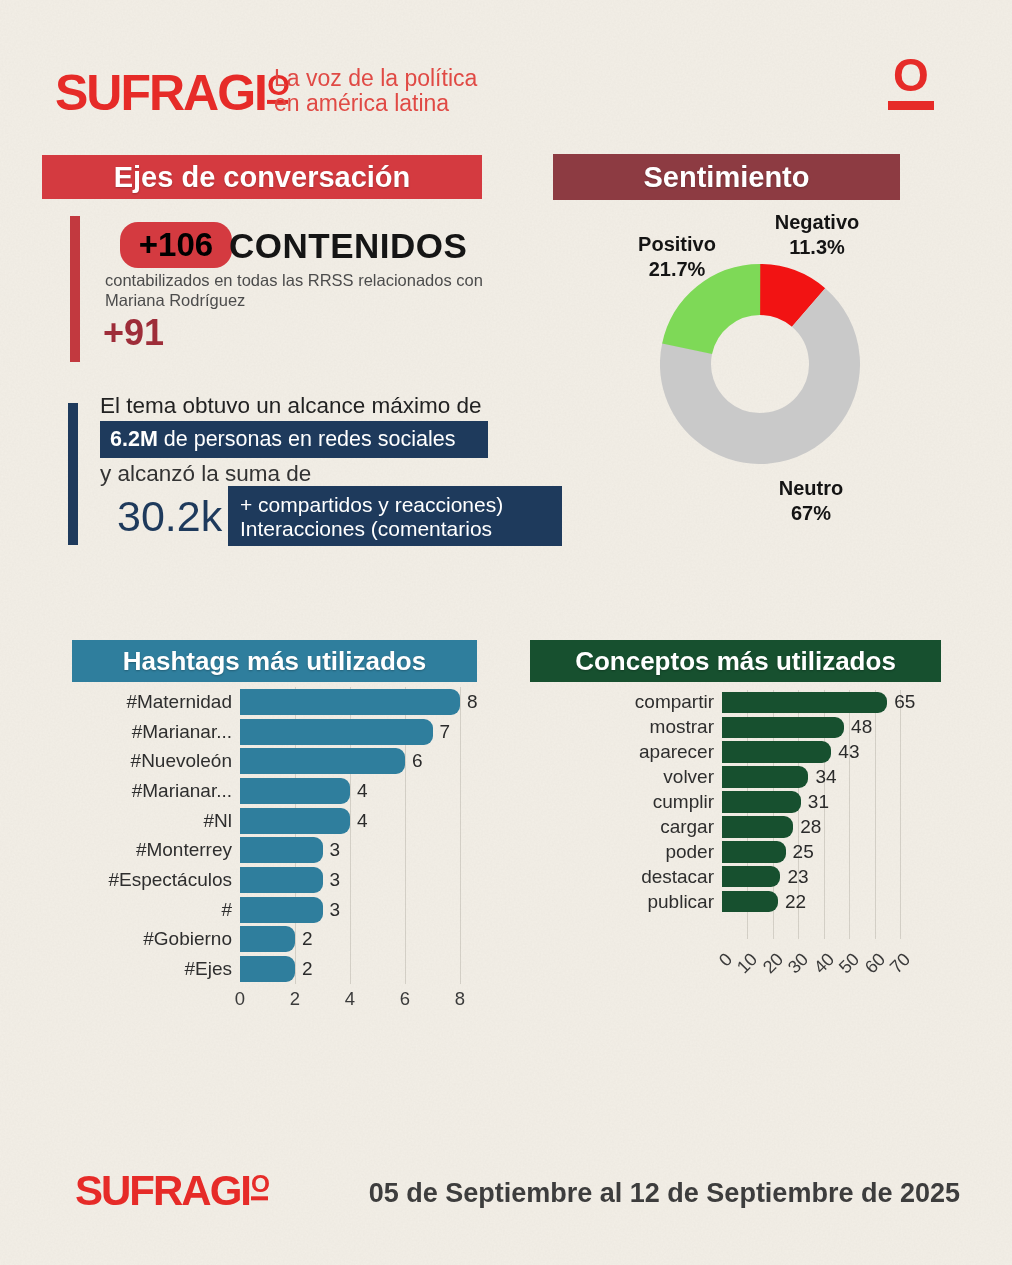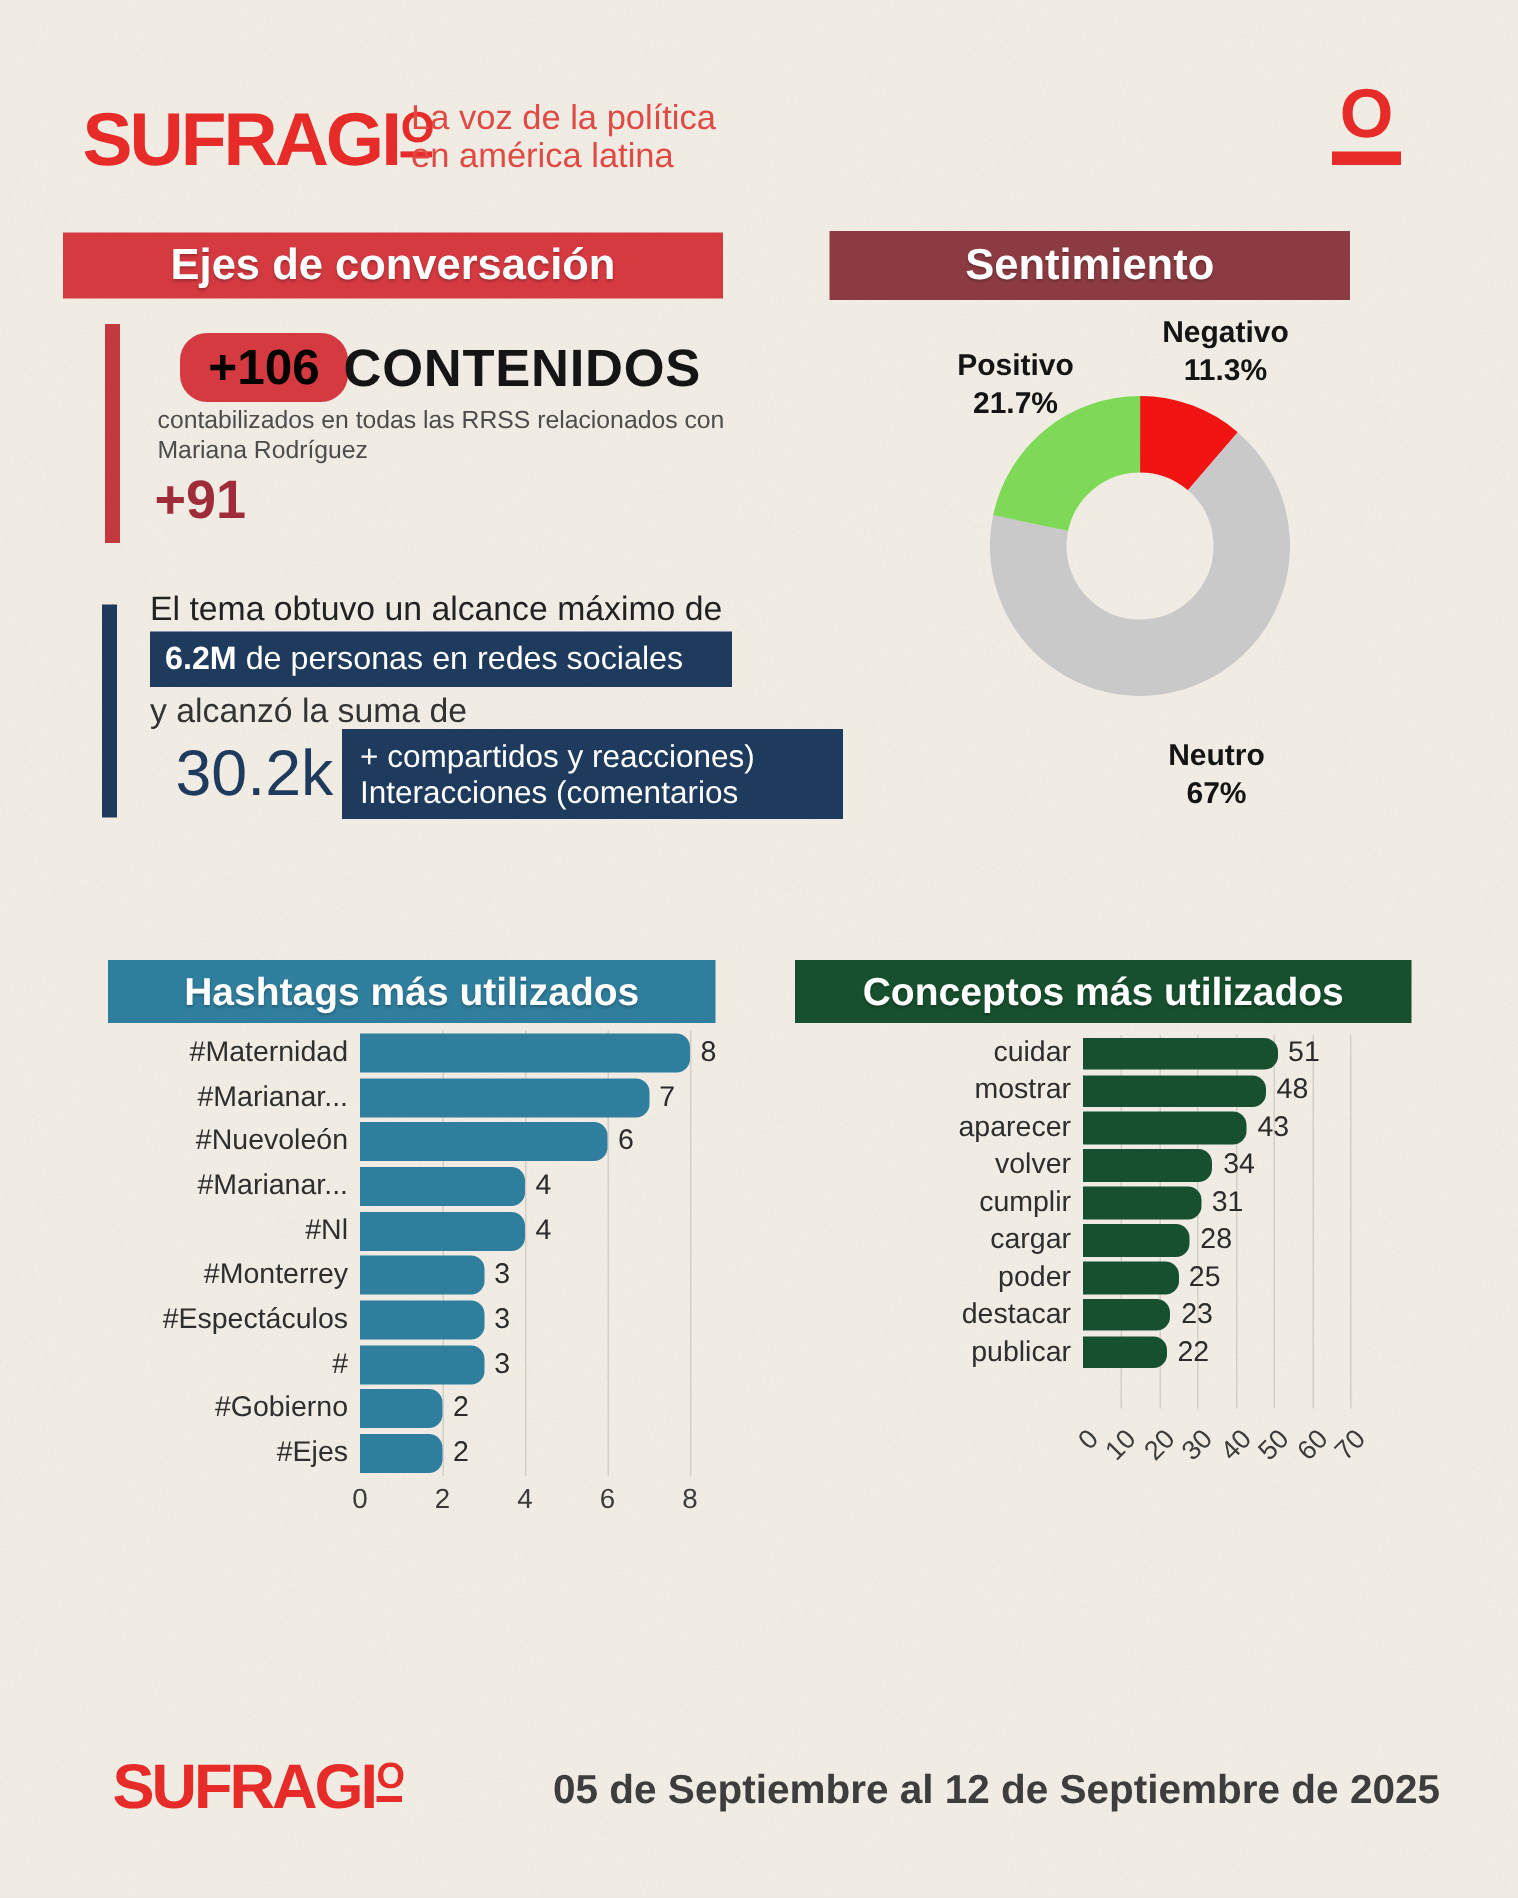--- a/index.html
+++ b/index.html
@@ -48,21 +48,21 @@
   #reach2    { left:100px; top:461px; font-size:22.5px; color:#333; font-weight:500; }
   #v302      { left:117px; top:492px; font-size:43px; font-weight:400; }
   #navy-box2 { left:228px; top:486px; width:334px; height:60px; color:#fff; font-size:21px;
                line-height:1.15; padding:7px 0 0 12px; box-sizing:border-box; }
 
   
   #donut-svg { left:660px; top:264px; }
   .donut-label { text-align:center; font-weight:700; color:#141414; font-size:20px; line-height:1.25; }
   #lab-pos { left:612px; top:232px; width:130px; }
   #lab-neg { left:752px; top:210px; width:130px; }
-  #lab-neu { left:746px; top:492px; width:130px; }
+  #lab-neu { left:746px; top:476px; width:130px; }
 
   
   .brow { display:flex; align-items:center; }
   .blabel { text-align:right; font-size:19px; color:#2e2e2e; padding-right:8px; box-sizing:content-box; }
   .bbar { border-radius:0 9px 9px 0; flex:none; }
   .bval { margin-left:7px; font-size:19px; color:#2b2b2b; }
   .gridline { position:absolute; top:0; width:1px; height:100%; background:rgba(60,55,45,0.16); }
   .tick { position:absolute; font-size:18.5px; color:#3b3b3b; transform:translateX(-50%); }
   .tick-rot { position:absolute; font-size:18px; color:#3b3b3b;
               transform:translate(-100%,4px) rotate(-45deg); transform-origin:100% 0; }
@@ -216,23 +216,23 @@
       <div class="gridline" style="left: 25.43px;"></div>
       <div class="gridline" style="left: 50.86px;"></div>
       <div class="gridline" style="left: 76.29px;"></div>
       <div class="gridline" style="left: 101.72px;"></div>
       <div class="gridline" style="left: 127.15px;"></div>
       <div class="gridline" style="left: 152.58px;"></div>
       <div class="gridline" style="left: 178.01px;"></div>
     </div>
   <div class="abs" id="cp-rows">
       <div class="brow" style="height: 24.9px;">
-        <div class="blabel" style="width: 194px;">cuidar</div>
-        <div class="bbar" style="width: 129.693px; height: 21.5px; background: rgb(23, 80, 47);"></div>
-        <div class="bval">51</div>
+        <div class="blabel" style="width: 194px;">compartir</div>
+        <div class="bbar" style="width: 165.295px; height: 21.5px; background: rgb(23, 80, 47);"></div>
+        <div class="bval">65</div>
       </div>
       <div class="brow" style="height: 24.9px;">
         <div class="blabel" style="width: 194px;">mostrar</div>
         <div class="bbar" style="width: 122.064px; height: 21.5px; background: rgb(23, 80, 47);"></div>
         <div class="bval">48</div>
       </div>
       <div class="brow" style="height: 24.9px;">
         <div class="blabel" style="width: 194px;">aparecer</div>
         <div class="bbar" style="width: 109.349px; height: 21.5px; background: rgb(23, 80, 47);"></div>
         <div class="bval">43</div>

